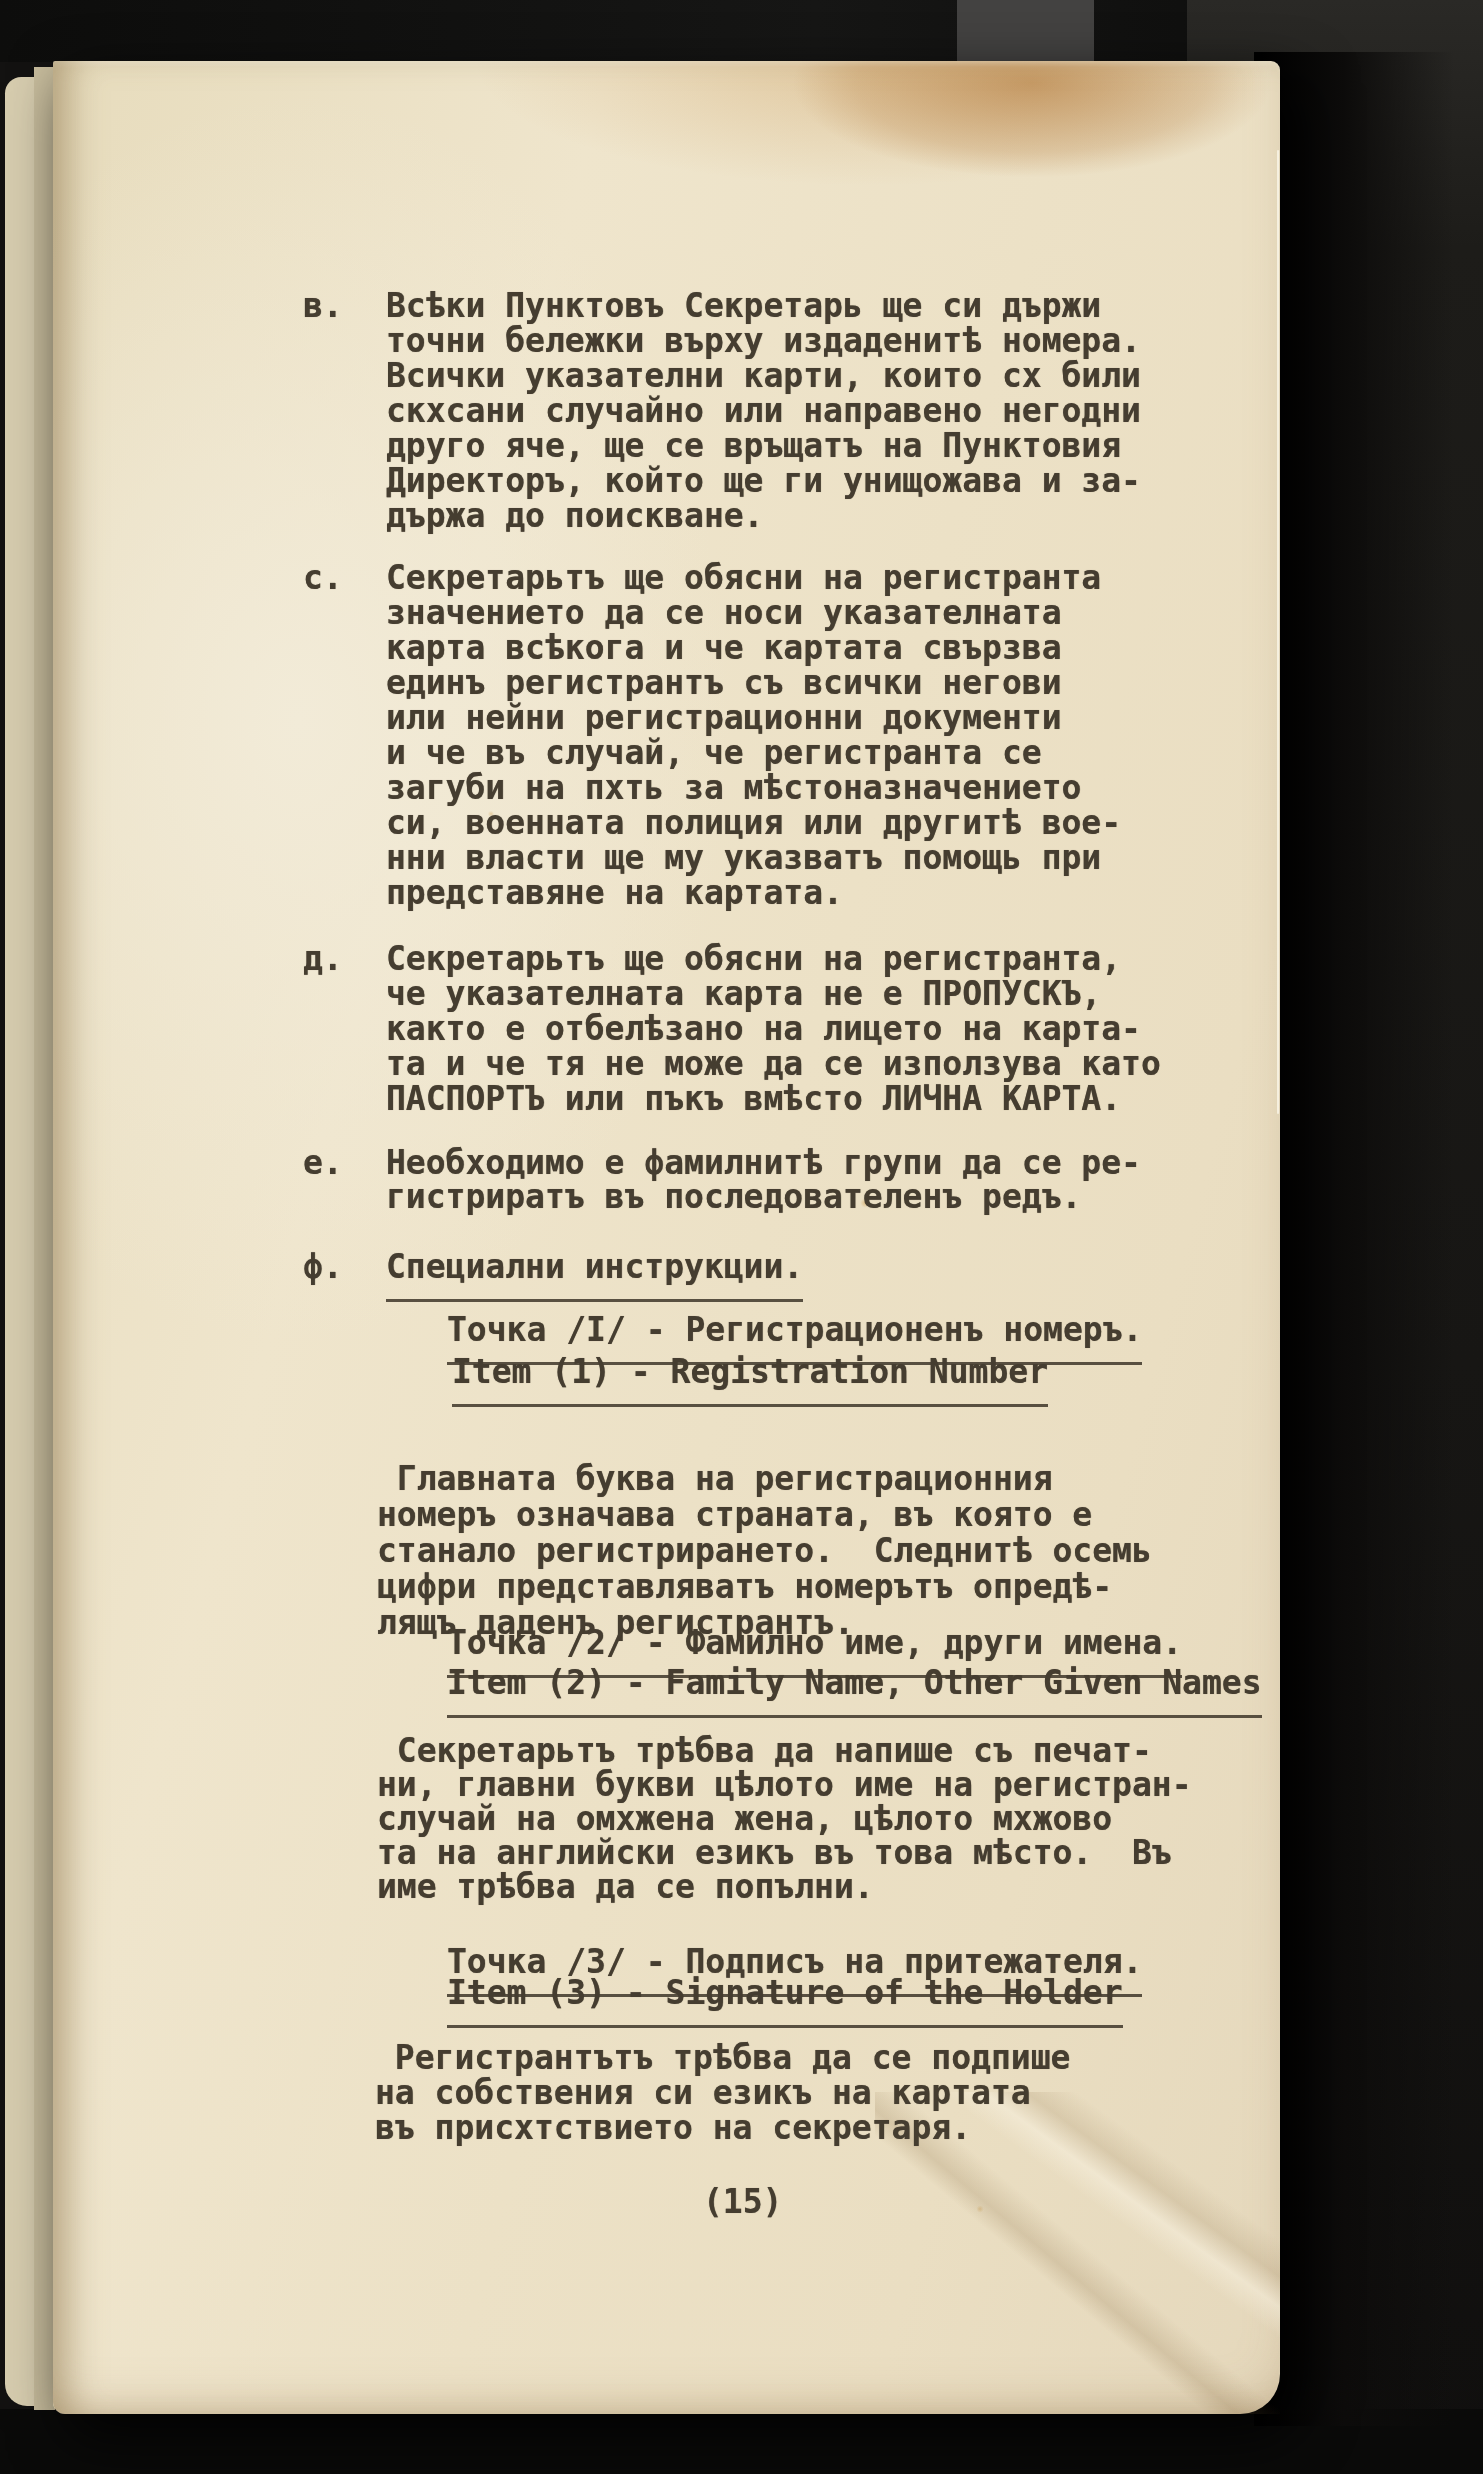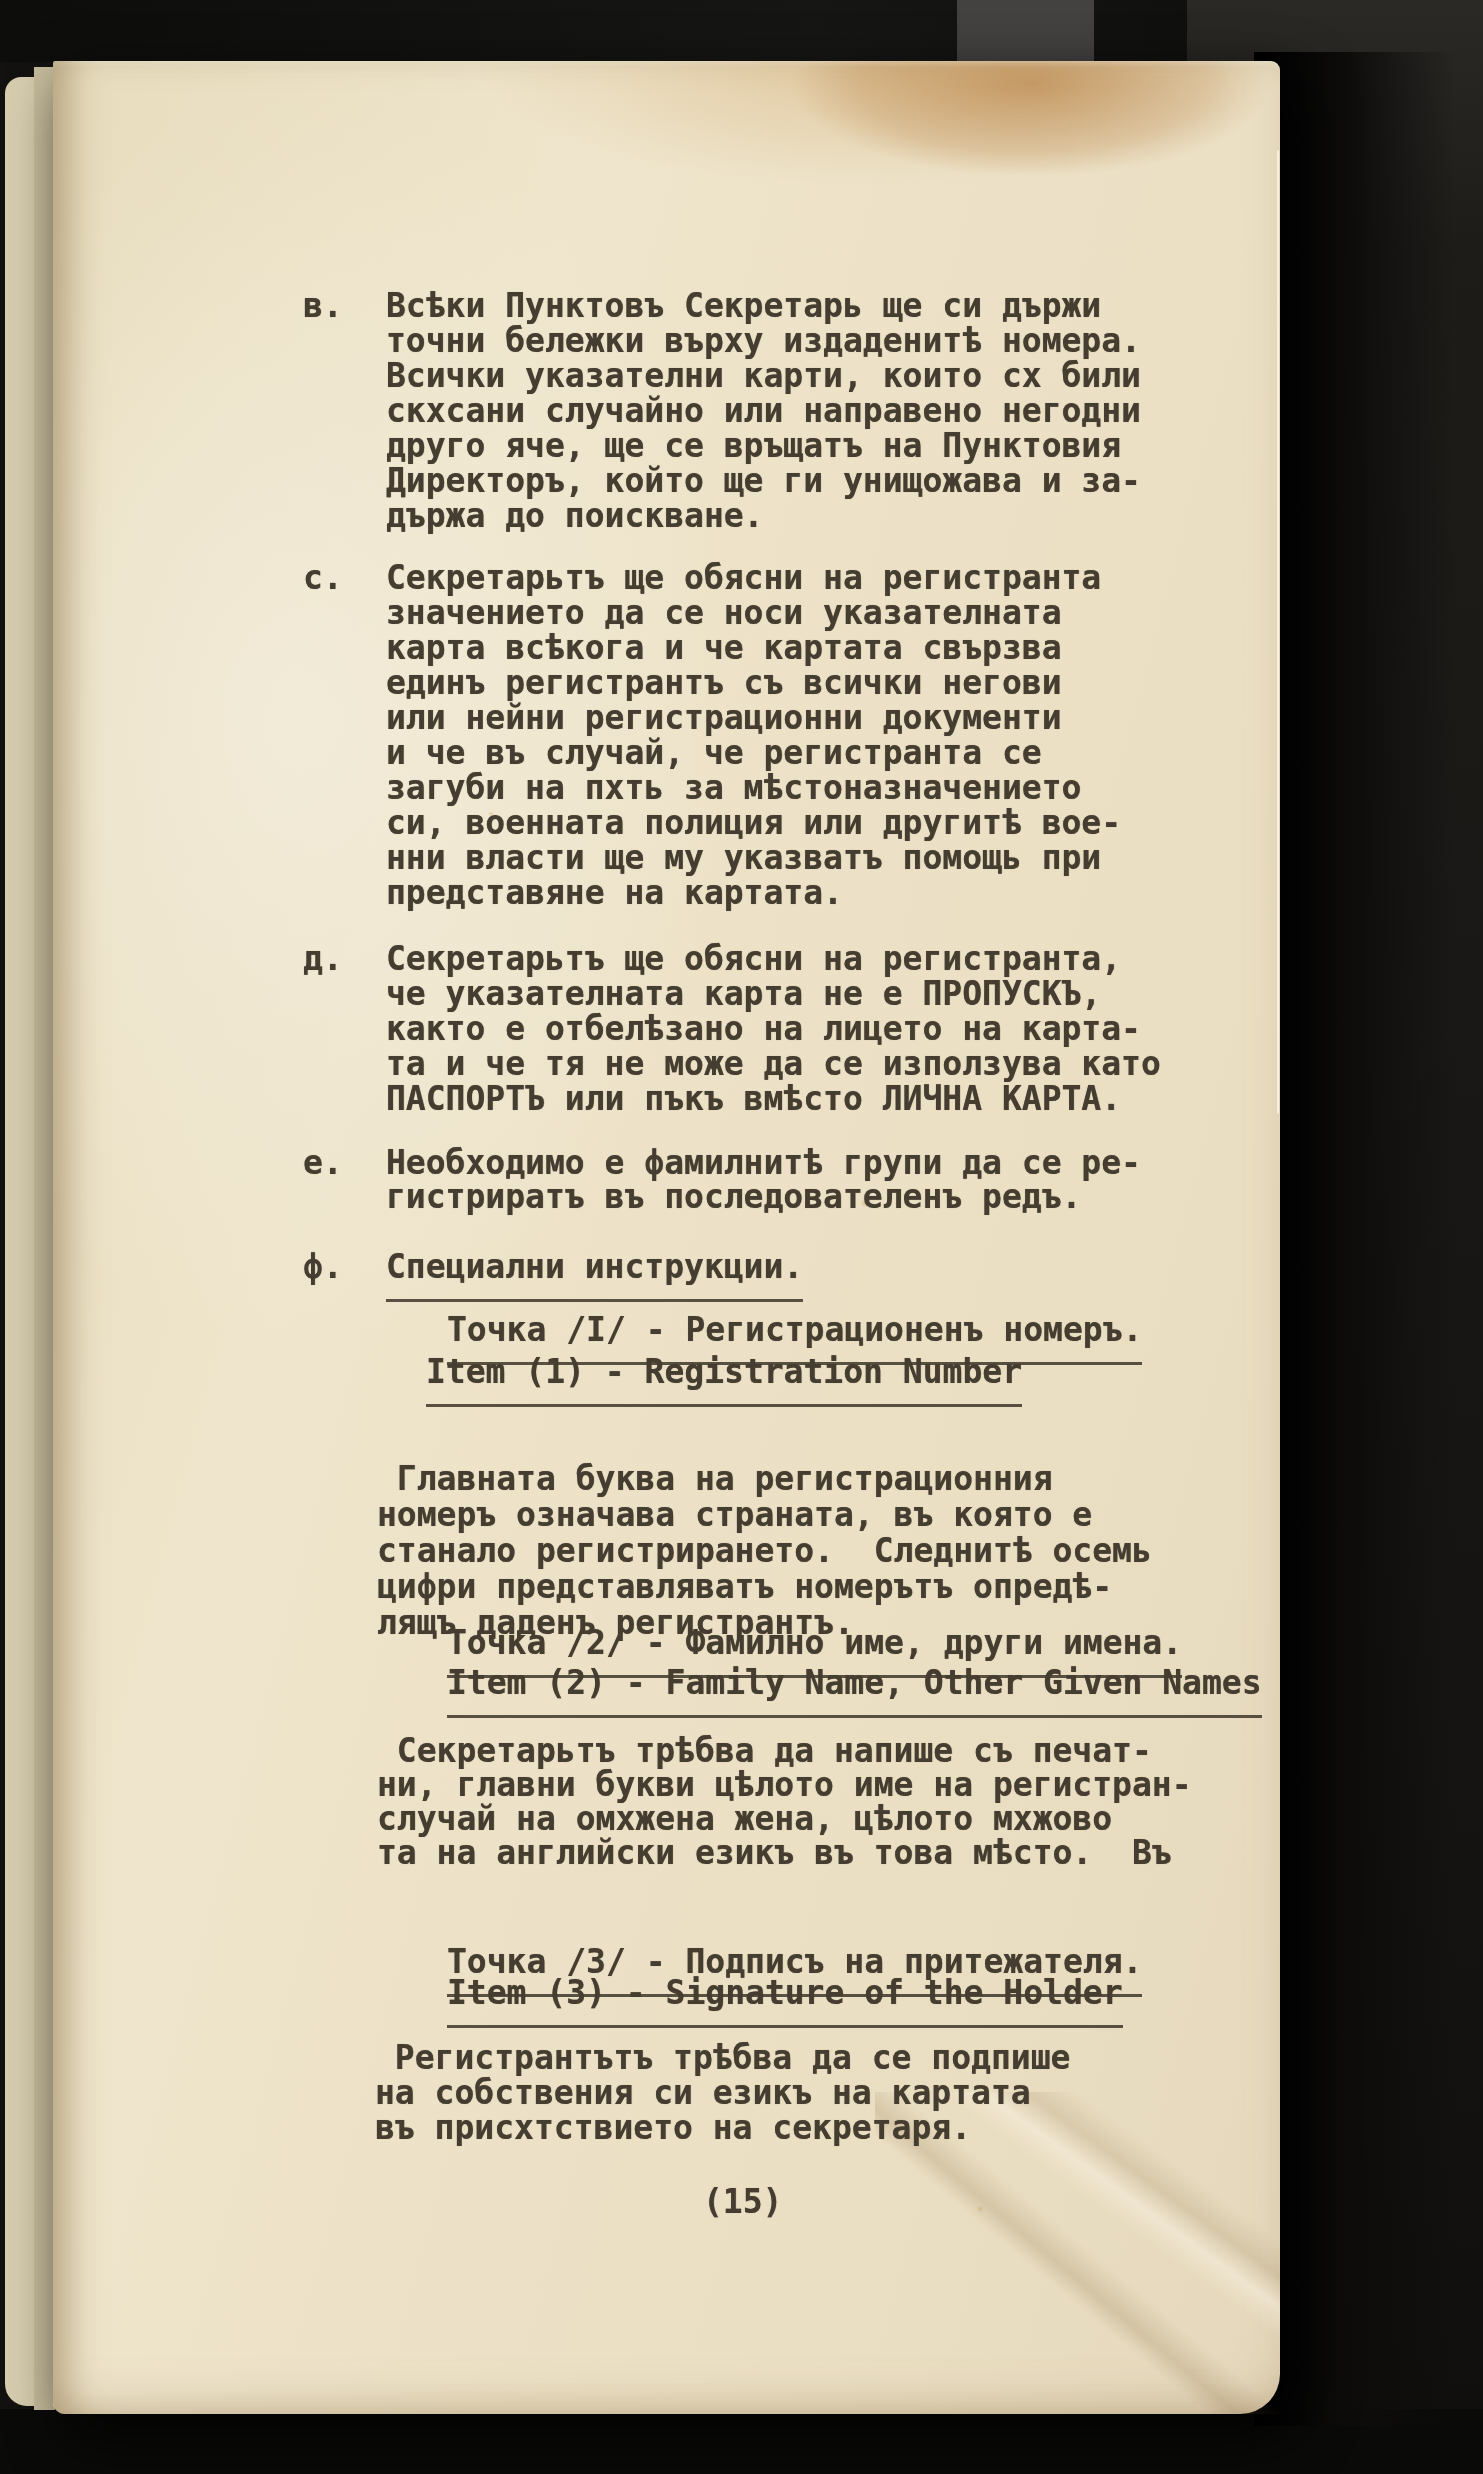--- a/index.html
+++ b/index.html
@@ -63,24 +63,24 @@
     <div class="sheet-right-highlight"></div>
   </div>
   <div class="corner-crease"></div>
   <div class="text-layer">
       <div class="block" style="left: 386px; top: 288px; line-height: 35px;"><span class="item-label" style="left: -83px;">в.</span><div class="line">Всѣки Пунктовъ Секретарь ще си държи</div><div class="line">точни бележки върху издаденитѣ номера.</div><div class="line">Всички указателни карти, които сх били</div><div class="line">скхсани случайно или направено негодни</div><div class="line">друго яче, ще се връщатъ на Пунктовия</div><div class="line">Директоръ, който ще ги унищожава и за-</div><div class="line">държа до поискване.</div></div>
       <div class="block" style="left: 386px; top: 560px; line-height: 35px;"><span class="item-label" style="left: -83px;">с.</span><div class="line">Секретарьтъ ще обясни на регистранта</div><div class="line">значението да се носи указателната</div><div class="line">карта всѣкога и че картата свързва</div><div class="line">единъ регистрантъ съ всички негови</div><div class="line">или нейни регистрационни документи</div><div class="line">и че въ случай, че регистранта се</div><div class="line">загуби на пхть за мѣстоназначението</div><div class="line">си, военната полиция или другитѣ вое-</div><div class="line">нни власти ще му указватъ помощь при</div><div class="line">представяне на картата.</div></div>
       <div class="block" style="left: 386px; top: 941px; line-height: 35px;"><span class="item-label" style="left: -83px;">д.</span><div class="line">Секретарьтъ ще обясни на регистранта,</div><div class="line">че указателната карта не е ПРОПУСКЪ,</div><div class="line">както е отбелѣзано на лицето на карта-</div><div class="line">та и че тя не може да се използува като</div><div class="line">ПАСПОРТЪ или пъкъ вмѣсто ЛИЧНА КАРТА.</div></div>
       <div class="block" style="left: 386px; top: 1146px; line-height: 34px;"><span class="item-label" style="left: -83px;">е.</span><div class="line">Необходимо е фамилнитѣ групи да се ре-</div><div class="line">гистриратъ въ последователенъ редъ.</div></div>
       <div class="block" style="left: 386px; top: 1249px;"><span class="item-label" style="left: -83px;">ф.</span><div class="line"><span class="underline">Специални инструкции.</span></div></div>
       <div class="block" style="left: 447px; top: 1312px;"><div class="line"><span class="underline">Точка /I/ - Регистрационенъ номеръ.</span></div></div>
-      <div class="block" style="left: 426px; top: 1354px;"><div class="line"><span class="underline">Item (1) - Registration Number</span></div></div>
+      <div class="block" style="left: 452px; top: 1354px;"><div class="line"><span class="underline">Item (1) - Registration Number</span></div></div>
       <div class="block" style="left: 377px; top: 1461px; line-height: 36px;"><div class="line"> Главната буква на регистрационния</div><div class="line">номеръ означава страната, въ която е</div><div class="line">станало регистрирането.  Следнитѣ осемь</div><div class="line">цифри представляватъ номерътъ опредѣ-</div><div class="line">лящъ даденъ регистрантъ.</div></div>
       <div class="block" style="left: 447px; top: 1625px;"><div class="line"><span class="underline">Точка /2/ - Фамилно име, други имена.</span></div></div>
       <div class="block" style="left: 447px; top: 1665px;"><div class="line"><span class="underline">Item (2) - Family Name, Other Given Names</span></div></div>
-      <div class="block" style="left: 377px; top: 1734px; line-height: 34px;"><div class="line"> Секретарьтъ трѣбва да напише съ печат-</div><div class="line">ни, главни букви цѣлото име на регистран-</div><div class="line">случай на омхжена жена, цѣлото мхжово</div><div class="line">та на английски езикъ въ това мѣсто.  Въ</div></div>
+      <div class="block" style="left: 377px; top: 1734px; line-height: 34px;"><div class="line"> Секретарьтъ трѣбва да напише съ печат-</div><div class="line">ни, главни букви цѣлото име на регистран-</div><div class="line">случай на омхжена жена, цѣлото мхжово</div><div class="line">та на английски езикъ въ това мѣсто.  Въ</div><div class="line">име трѣбва да се попълни.</div></div>
       <div class="block" style="left: 447px; top: 1936px; margin-top: 8px;"><div class="line"><span class="underline">Точка /3/ - Подписъ на притежателя.</span></div></div>
       <div class="block" style="left: 447px; top: 1975px; text-align: center;"><div class="line"><span class="underline">Item (3) - Signature of the Holder</span></div></div>
       <div class="block" style="left: 375px; top: 2040px; line-height: 35px;"><div class="line"> Регистрантътъ трѣбва да се подпише</div><div class="line">на собствения си езикъ на картата</div><div class="line">въ присхтствието на секретаря.</div></div>
       <div class="block" style="left: 665px; top: 2184px; margin-left: 38px;"><div class="line">(15)</div></div>
     </div>
 </div>
 
 
 </body></html>

